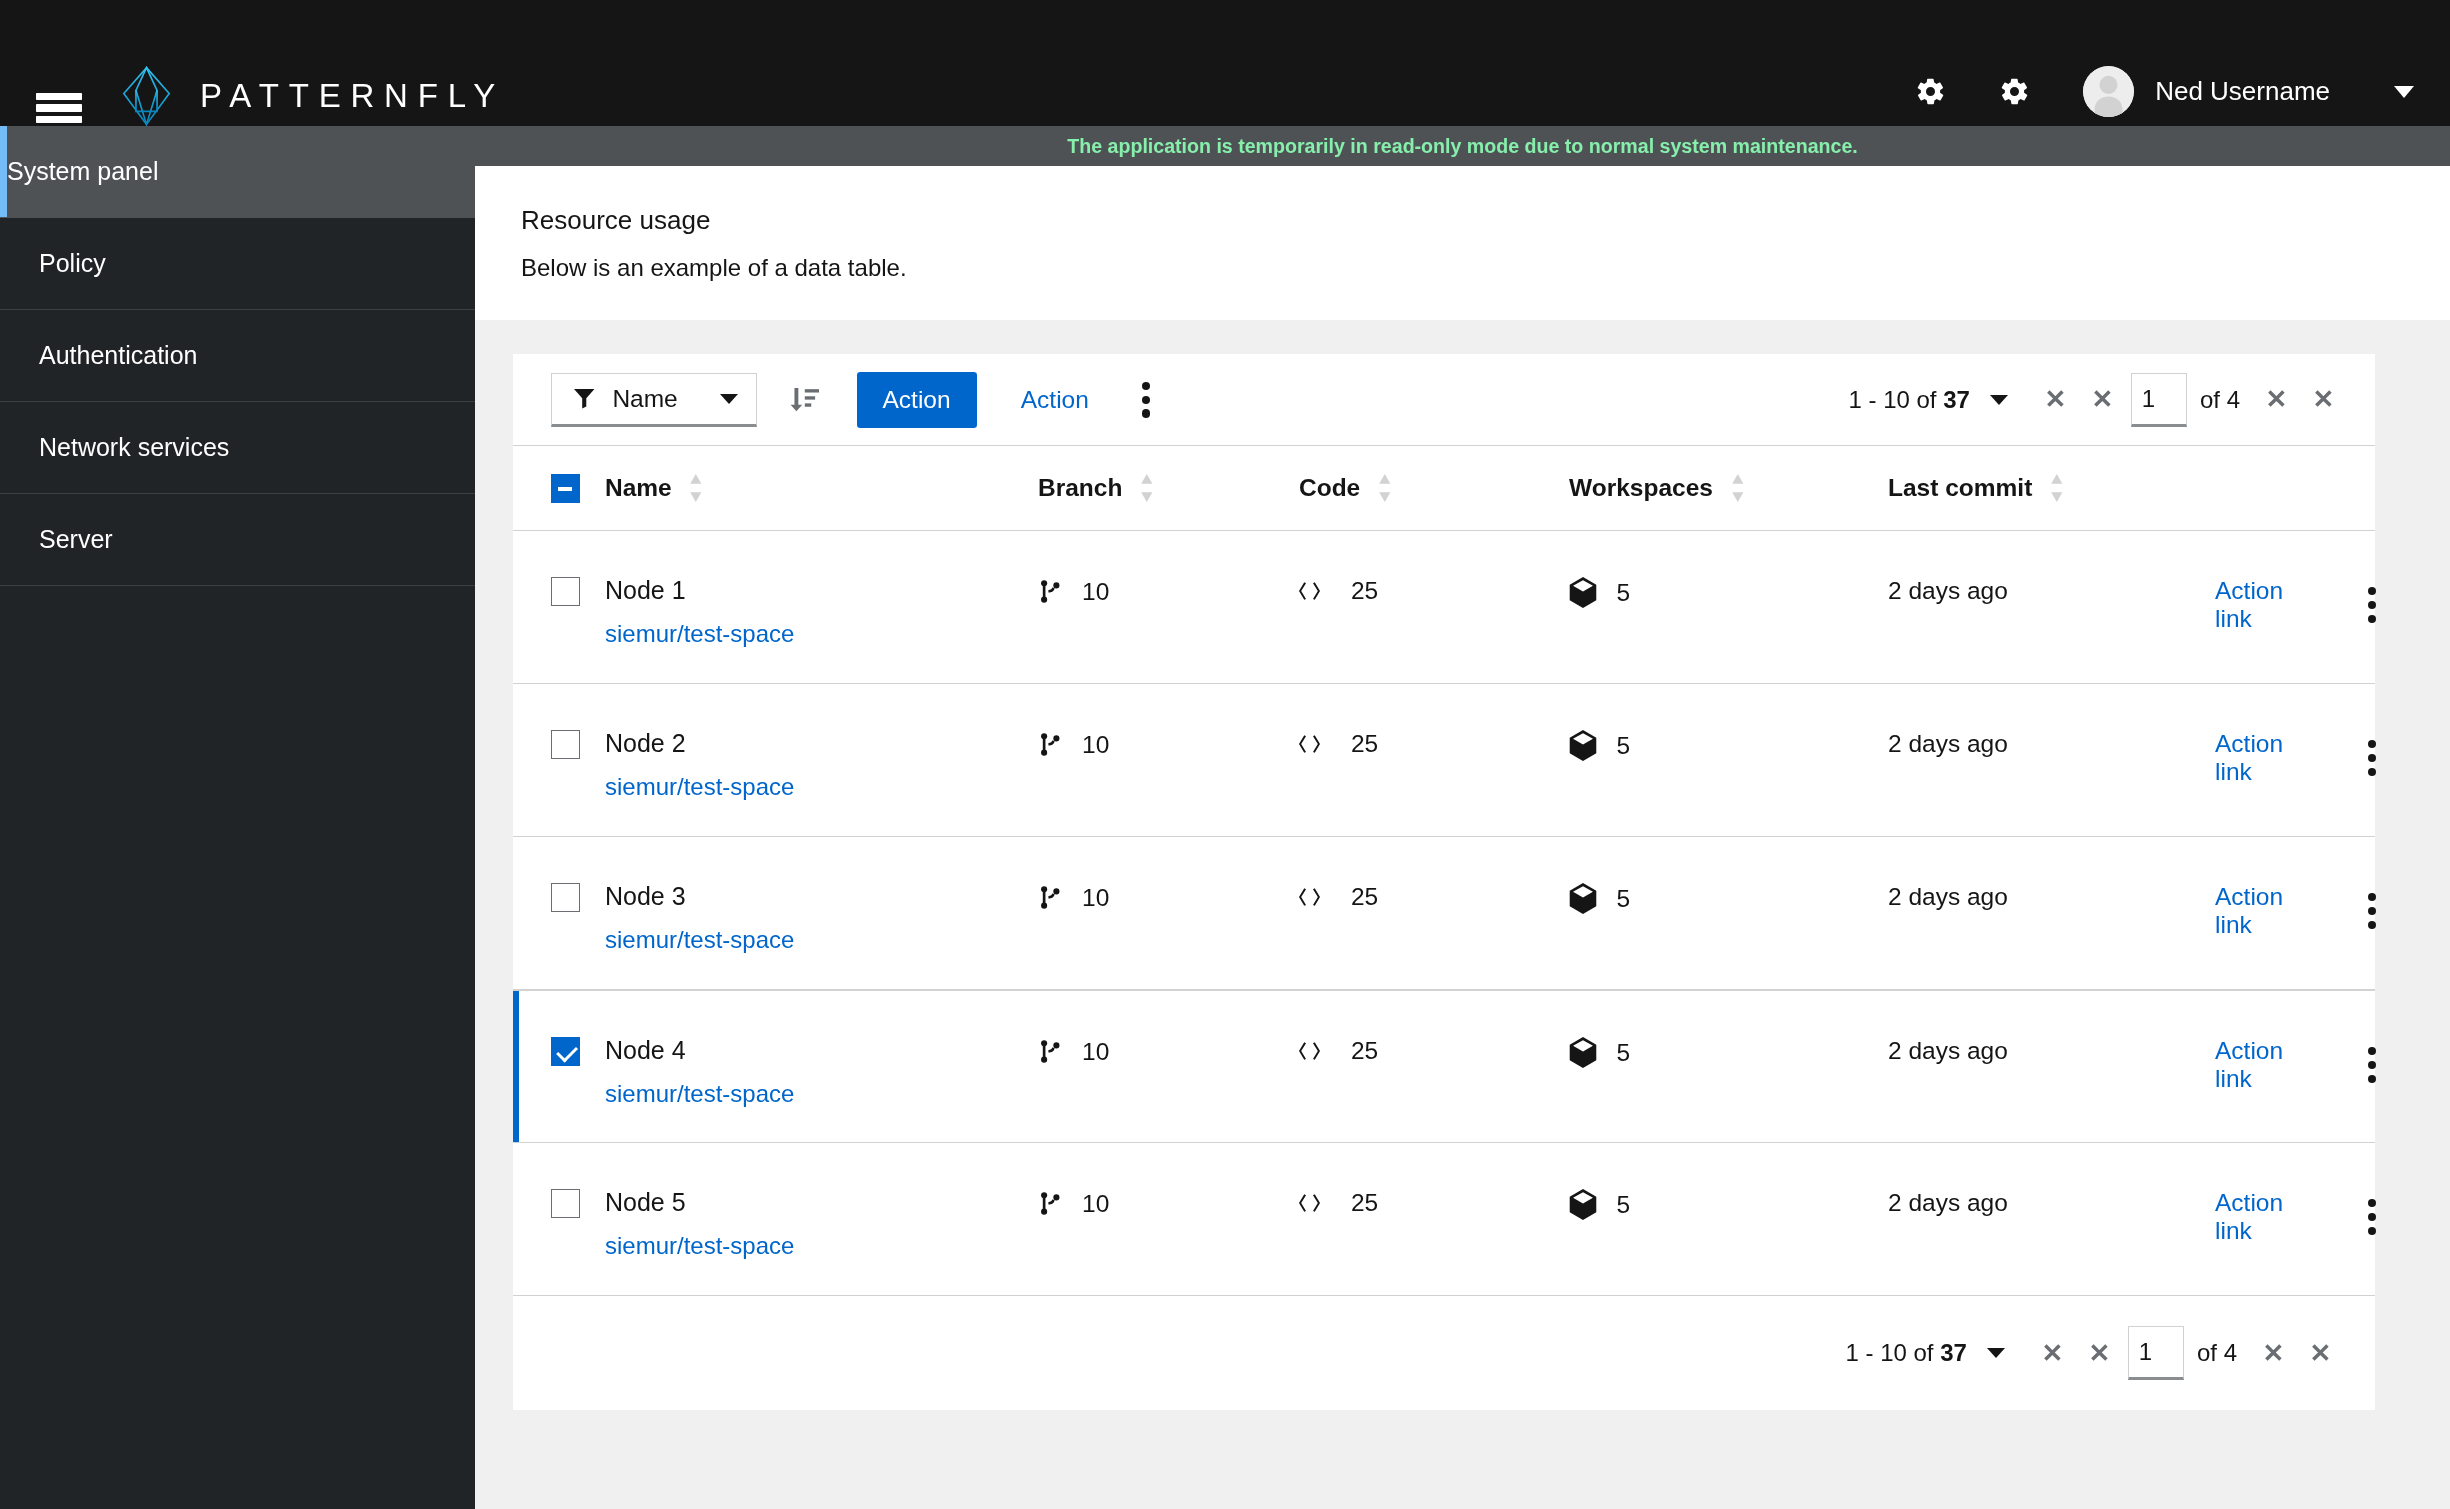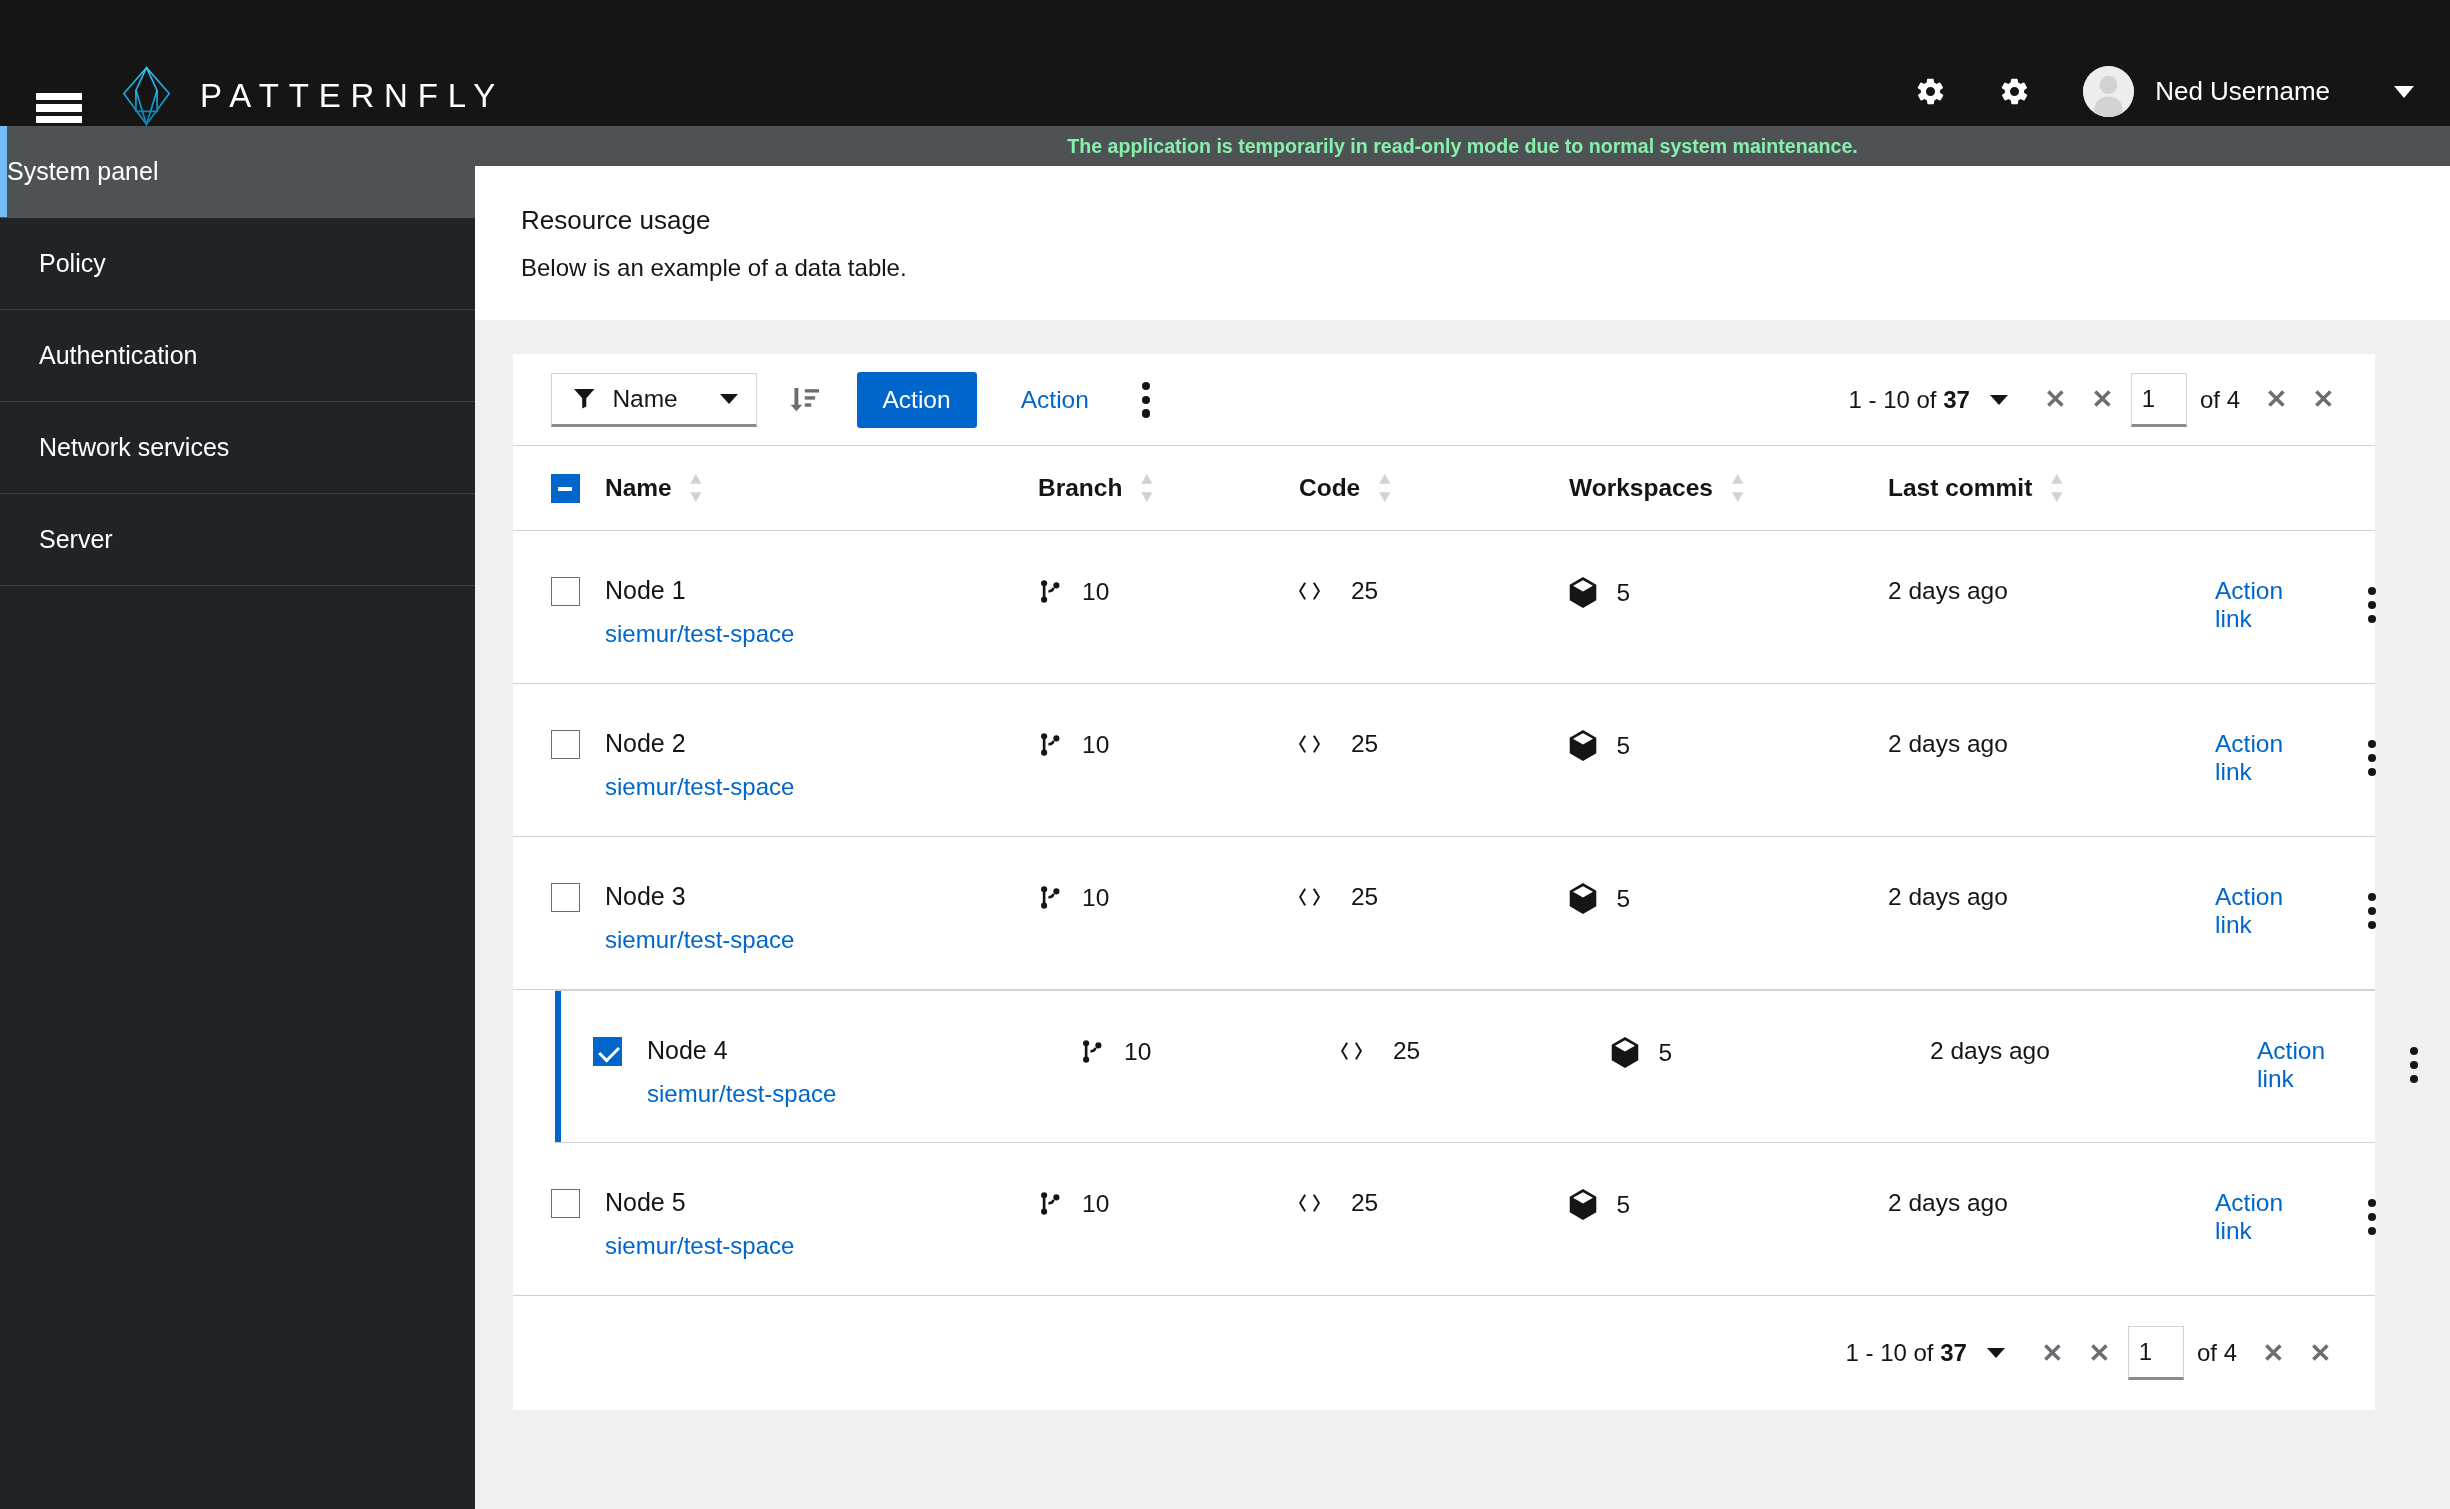--- a/index.html
+++ b/index.html
@@ -179,21 +179,21 @@
   
   .trow {
     position: relative; display: flex; align-items: flex-start;
     min-height: 153px; padding: 46px 28px 0 38px;
     border-bottom: 1.6px solid #d2d2d2; background: #fff;
   }
   .trow.selected::before {
     content: ""; position: absolute; left: 0; top: 0; bottom: 0;
     width: 5.7px; background: #06c;
   }
-  .trow.selected { border-top: 1.6px solid #d2d2d2; margin-left: 42px; }
+  .trow.selected { border-top: 1.6px solid #d2d2d2; }
   .node-name { font-size: 25px; color: #151515; line-height: 1.05; }
   .node-link { font-size: 24px; color: #06c; margin-top: 16.3px; cursor: pointer; display: block; }
   .metric { display: flex; align-items: center; gap: 19.6px; font-size: 24.5px; color: #151515; }
   .m-icon { flex: none; display: flex; align-items: center; justify-content: center; }
   .ic-branch { width: 24.5px; height: 29px; fill: #151515; }
   .ic-code { width: 21px; height: 18px; fill: #151515; }
   .ic-cube { width: 28px; height: 31px; fill: #151515; }
   .last-commit { font-size: 24.5px; color: #151515; }
   .action-link { font-size: 24.5px; color: #06c; cursor: pointer; }
   .row-kebab {

